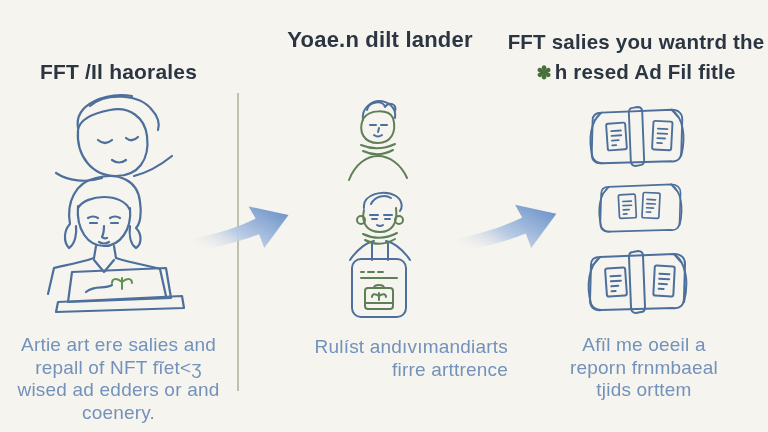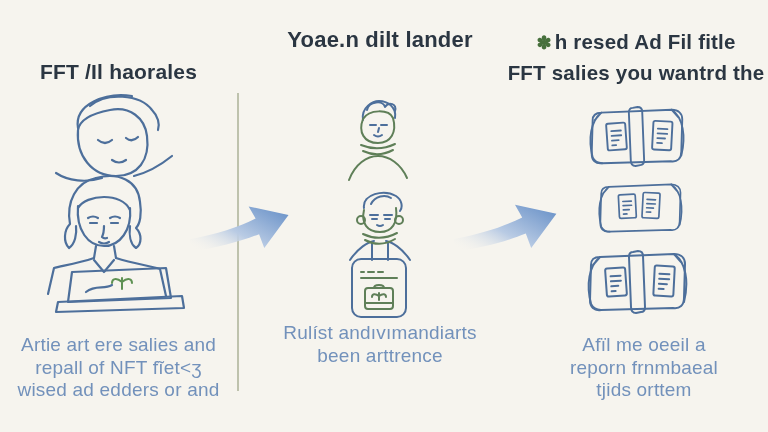--- a/index.html
+++ b/index.html
@@ -17,21 +17,21 @@
     font-weight:700;letter-spacing:.2px;
   }
   .heading.h1{left:0;width:237px;top:34px;font-size:21px;line-height:28px;margin-top:24px;}
   .heading.h2{left:250px;width:260px;top:24px;font-size:22px;line-height:31px;}
   .heading.h3{left:505px;width:262px;top:27px;font-size:20.5px;line-height:30px;}
   .caption{
     position:absolute;text-align:center;color:var(--caption,#7291bb);
     font-size:19px;line-height:22.5px;letter-spacing:.2px;
   }
   .caption.c1{left:0;width:237px;top:334px;}
-  .caption.c2{left:252px;width:256px;top:322px;}
+  .caption.c2{left:252px;width:256px;top:336px;text-align:right;}
   .caption.c3{left:515px;width:258px;top:334px;}
   .fig{position:absolute;}
   .sk{fill:none;stroke-width:2.2;stroke-linecap:round;stroke-linejoin:round;}
   .thin{stroke-width:2;}
   .sk-b{stroke:var(--sketch-blue,#4d6f9b);}
   .sk-g{stroke:var(--sketch-green,#5f7f58);}
   .sk-s{stroke:var(--sprout-green,#5e9153);}
   .flower{color:var(--flower,#47703c);font-size:18px;margin-right:3px;}
   .stop-a{stop-color:var(--background,#f6f4ee);stop-opacity:0;}
   .stop-b{stop-color:var(--arrow-mid,#b9cbe4);}
@@ -85,20 +85,21 @@
       <g class="sk sk-s thin">
         <path d="M92,108 L92,119 M92,112 C86,107 82,109 82,113 M92,112 C98,107 102,109 102,113"></path>
       </g>
     </svg>
   </div>
 
   <div class="caption c1">
     <div>Artie art ere salies and</div>
     <div>repall of NFT fĩet&lt;ʒ</div>
     <div>wised ad edders or and</div>
+    <div>coenery.</div>
   </div>
 
   <div class="fig" style="left:188px;top:186px;width:104px;height:72px;">
     <svg width="104" height="72" viewBox="0 0 120 80">
       <defs>
         <linearGradient id="ag1" x1="0" y1="0.9" x2="1" y2="0.1">
           <stop offset="0" class="stop-a"></stop>
           <stop offset="0.45" class="stop-b"></stop>
           <stop offset="1" class="stop-c"></stop>
         </linearGradient>
@@ -159,41 +160,41 @@
         <path d="M24,31 C24,27 34,27 34,31"></path>
         <rect x="15" y="31" width="28" height="21" rx="3"></rect>
         <path d="M15,46 L43,46"></path>
         <path d="M29,36 L29,43 M29,39 C25,36 22,37 22,40 M29,39 C33,36 36,37 36,40"></path>
       </g>
     </svg>
   </div>
 
   <div class="caption c2">
     <div>Rulíst andıvımandiarts</div>
-    <div>been arttrence</div>
+    <div>firre arttrence</div>
   </div>
 
   <div class="fig" style="left:452px;top:184px;width:108px;height:74px;">
     <svg width="108" height="74" viewBox="0 0 120 80">
       <defs>
         <linearGradient id="ag2" x1="0" y1="0.9" x2="1" y2="0.1">
           <stop offset="0" class="stop-a"></stop>
           <stop offset="0.45" class="stop-b"></stop>
           <stop offset="1" class="stop-c"></stop>
         </linearGradient>
       </defs>
       <path fill="url(#ag2)" d="M2,60 C34,54 58,46 78,36 L70,22 L116,32 L88,70 L82,54 C62,62 34,70 4,74 Z"></path>
     </svg>
   </div>
 
   <div class="heading h3">
+    <div>FFT salies you wantrd the</div>
     <div>
       <span class="flower">✽</span><span>h resed Ad Fil fitle</span>
     </div>
-    <div>FFT salies you wantrd the</div>
   </div>
 
   <div class="fig" style="left:580px;top:106px;width:113px;height:61px;">
     <svg width="113" height="61" viewBox="0 0 118 64">
       <g class="sk sk-b thin">
         <path d="M22,7 L96,4 C103,4 107,8 107,14 L106,48 C106,55 102,59 95,58 L23,60 C16,61 12,57 12,50 L13,15 C13,9 16,7 22,7 Z"></path>
         <path d="M22,7 C11,16 8,34 13,54 C15,58 18,60 23,60 M22,7 L15,15"></path>
         <path d="M96,4 C108,12 111,32 106,52 M96,4 L103,12"></path>
         <path d="M55,2 C52,2 51,4 51,7 L53,57 C53,61 55,63 58,63 L63,62 C66,62 67,60 67,57 L65,6 C65,3 63,1 60,1 Z"></path>
         <g transform="rotate(-4 38 32)">

